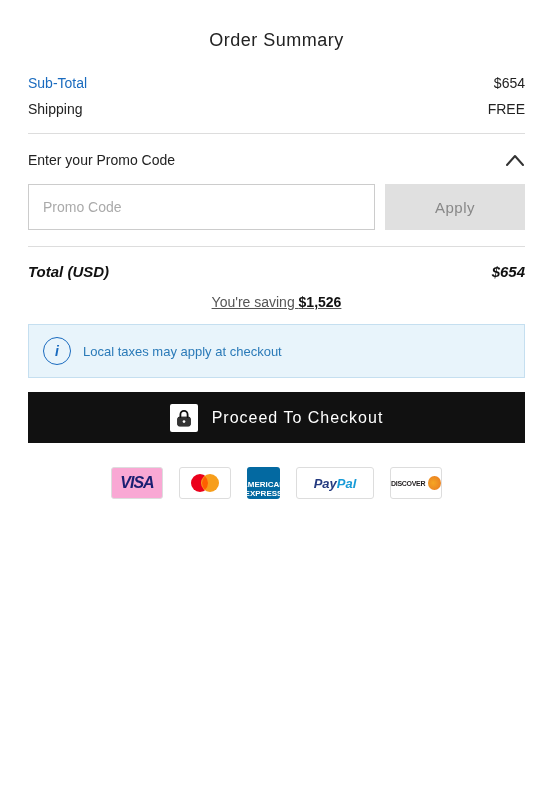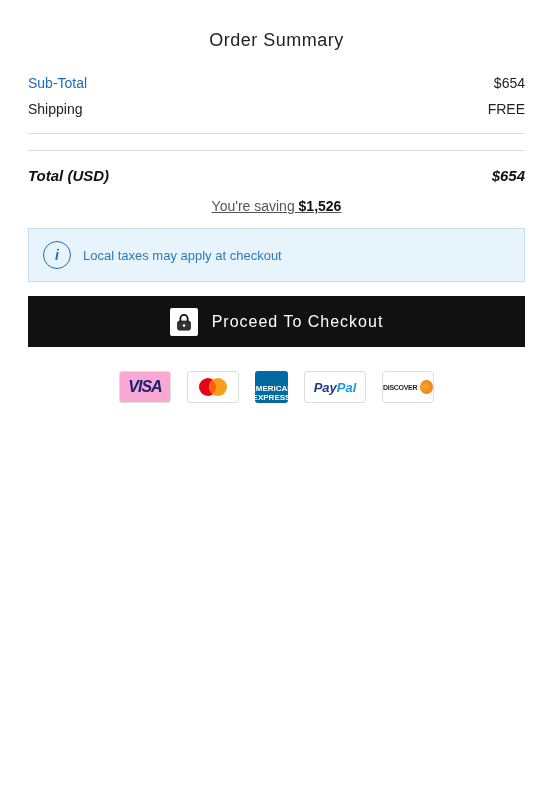--- a/index.html
+++ b/index.html
@@ -247,21 +247,21 @@
     }
     .amex-text {
       font-size: 8px;
       color: #fff;
       font-weight: 700;
       text-align: center;
       line-height: 1.1;
     }
     
     .paypal-card {
-      width: 62px;
+      width: 78px;
       height: 32px;
       background: #fff;
       border: 1px solid #ddd;
       border-radius: 3px;
       display: flex;
       align-items: center;
       justify-content: center;
     }
     .paypal-text {
       font-size: 13px;
@@ -307,20 +307,34 @@
     <span class="line-value">$654</span>
   </div>
 
   <div class="line-row">
     <span class="shipping-label">Shipping</span>
     <span class="shipping-value">FREE</span>
   </div>
 
   <hr class="divider">
 
+  <div class="promo-section">
+    <div class="promo-header">
+      <span class="promo-header-label">Enter your Promo Code</span>
+      <div class="chevron-up">
+        <svg viewBox="0 0 18 12" fill="none" xmlns="http://www.w3.org/2000/svg">
+          <polyline points="1,11 9,2 17,11" stroke="#333" stroke-width="2" fill="none" stroke-linecap="round" stroke-linejoin="round"></polyline>
+        </svg>
+      </div>
+    </div>
+    <div class="promo-input-row">
+      <input type="text" class="promo-input" placeholder="Promo Code" style="">
+      <button class="apply-button">Apply</button>
+    </div>
+  </div>
 
   <hr class="divider">
 
   <div class="total-row">
     <span class="total-label">Total (USD)</span>
     <span class="total-value">$654</span>
   </div>
 
   <div class="saving-row">
     <span>You're saving </span><span class="saving-amount">$1,526</span>

